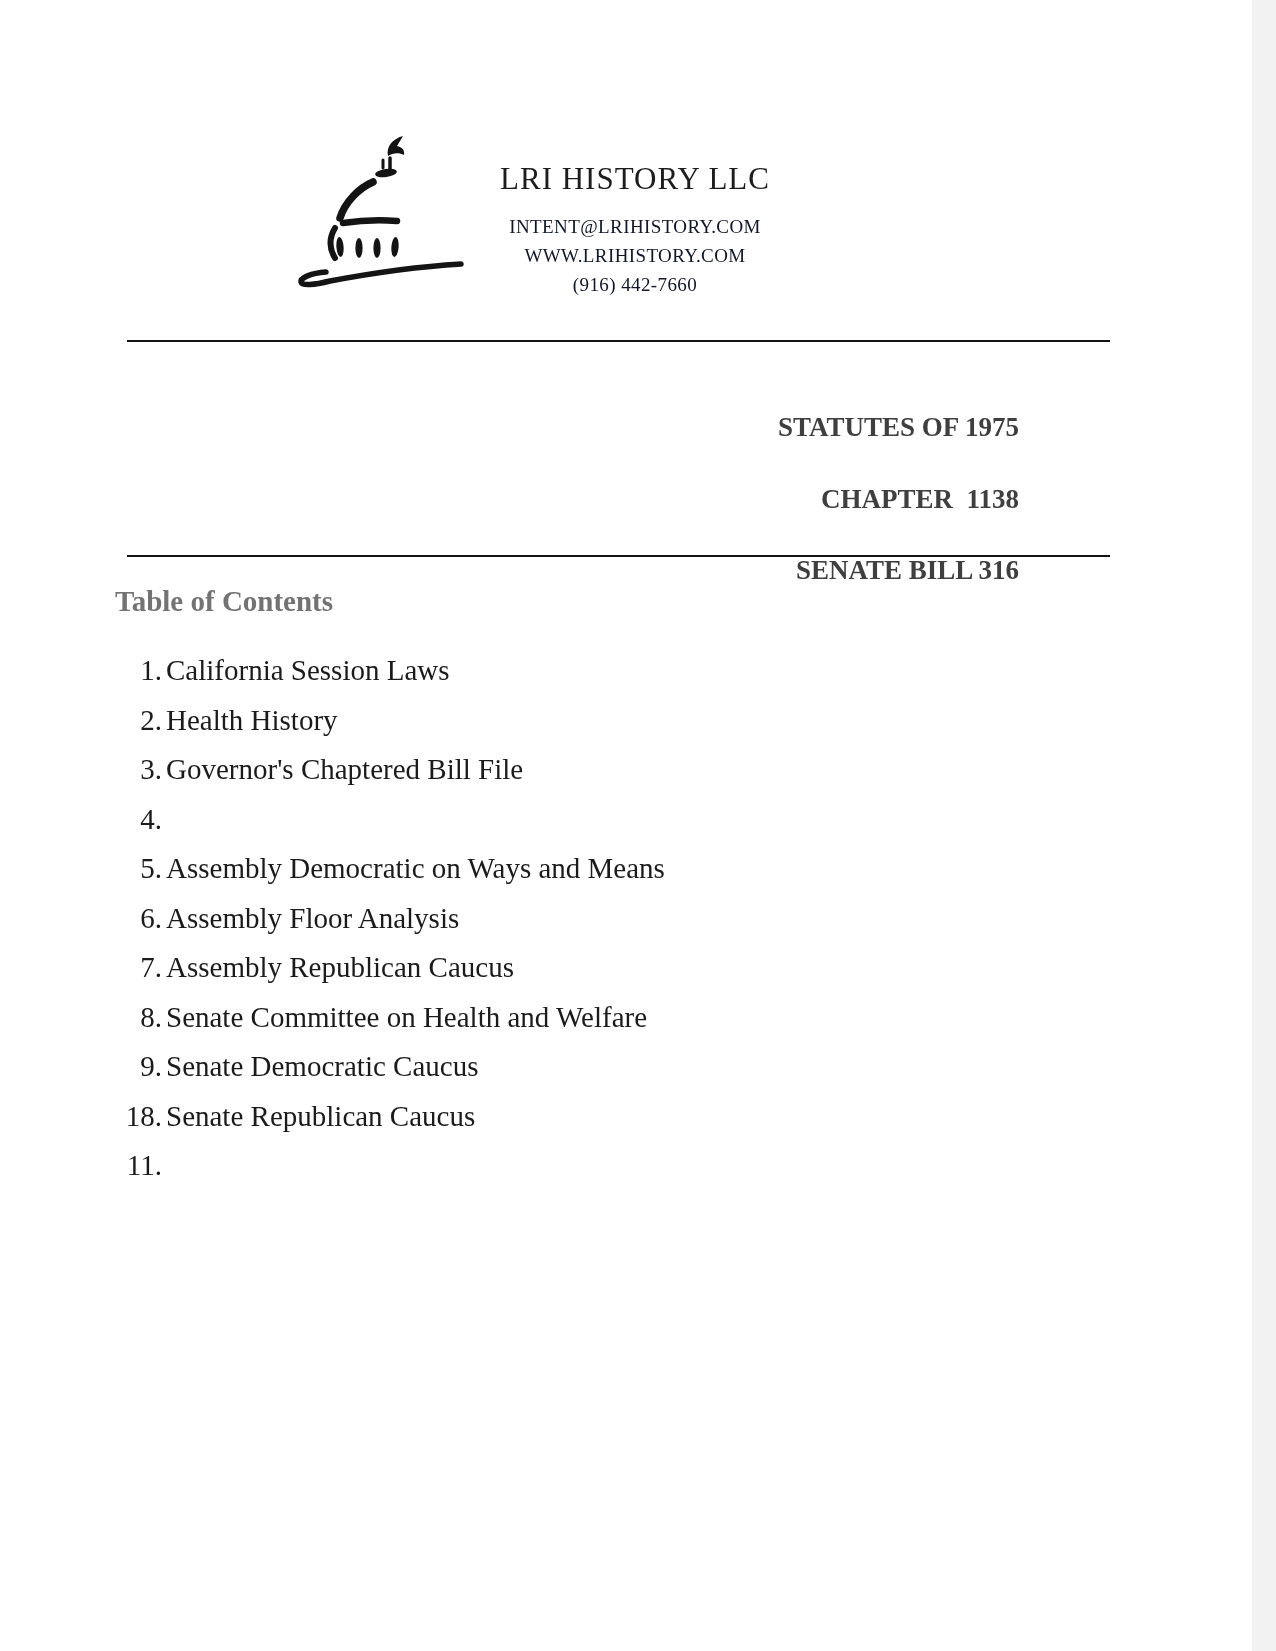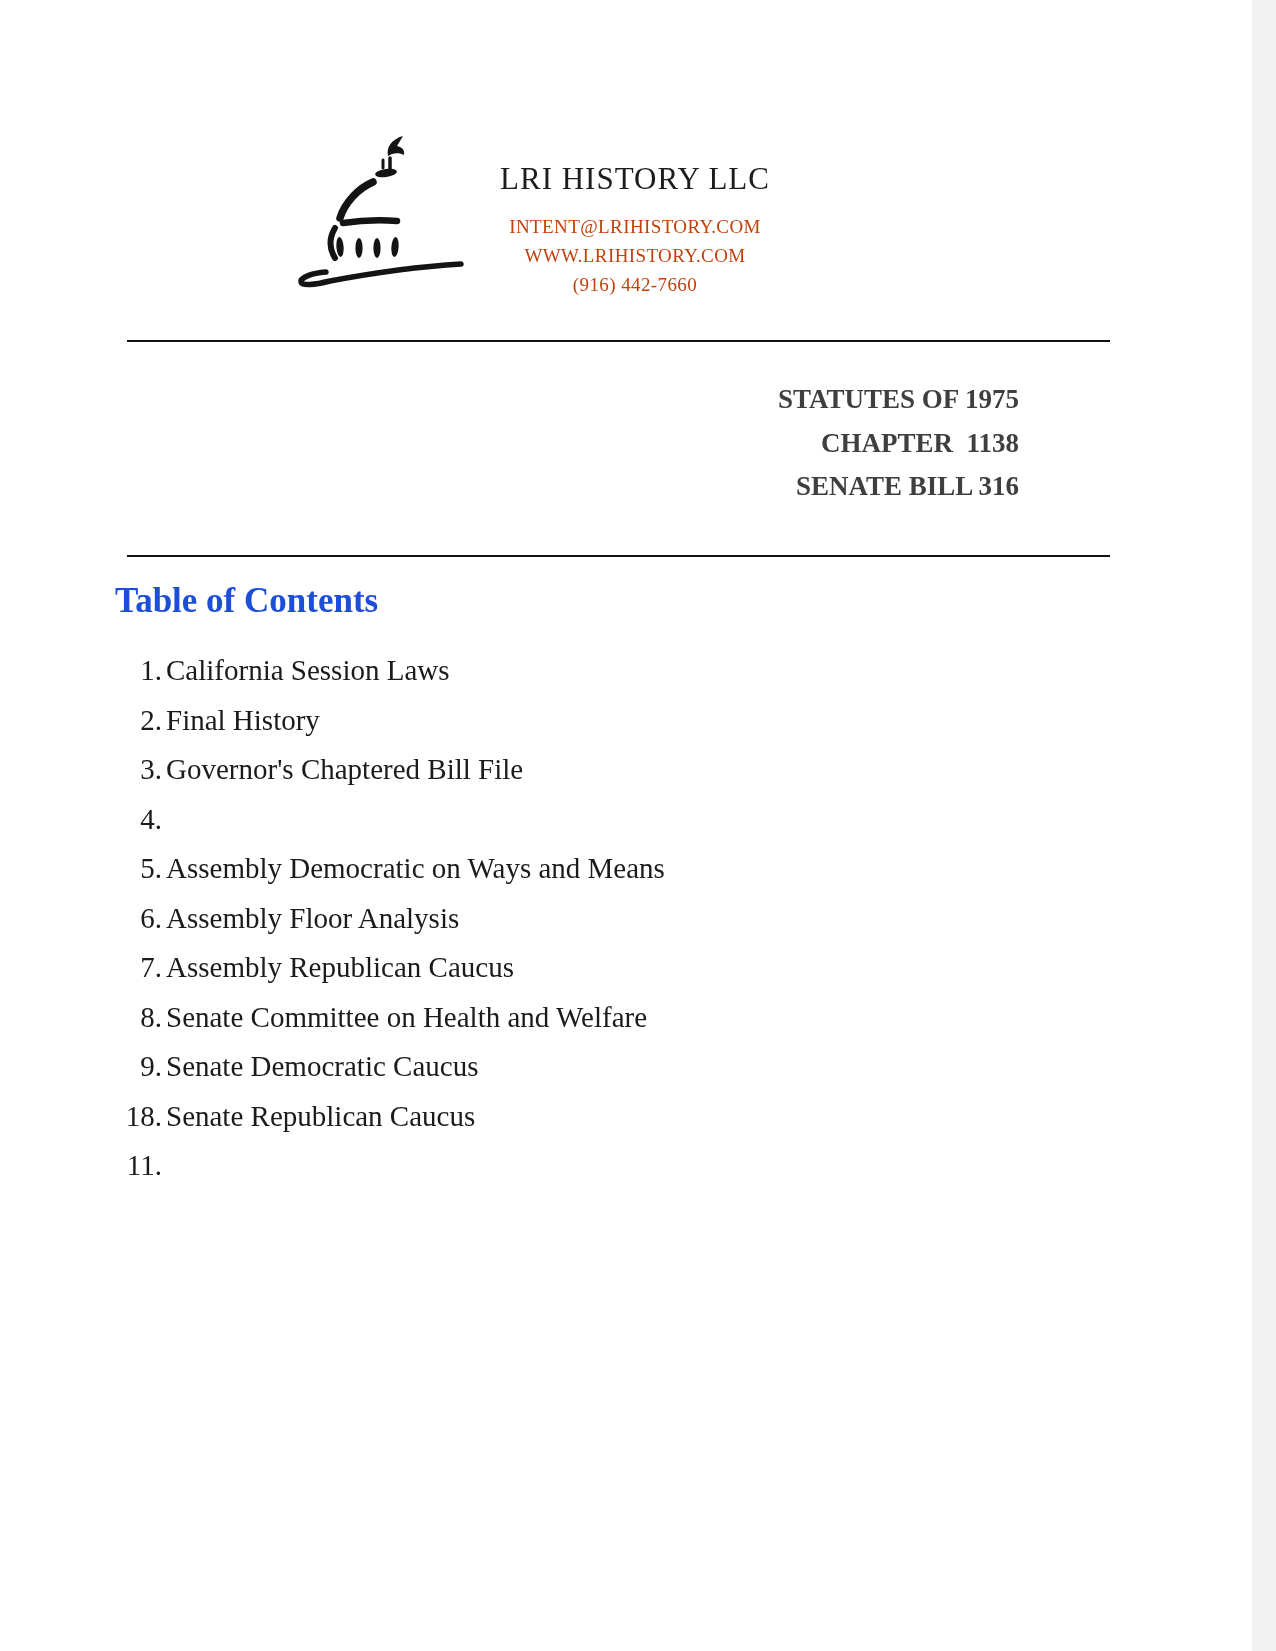--- a/index.html
+++ b/index.html
@@ -33,21 +33,21 @@
     line-height: 34px;
     letter-spacing: 1px;
     white-space: nowrap;
   }
   .contact { margin-top: 16px; }
   .contact div {
     font-size: 19px;
     line-height: 29px;
     letter-spacing: 0.4px;
     white-space: nowrap;
-    color: #c2410c;
+    color: #0f172a;
   }
 
   
   .rule {
     position: absolute;
     left: 127px;
     width: 983px; height: 2px;
     background: #131313;
   }
   .rule.top    { top: 340px; }
@@ -56,30 +56,30 @@
   
   .reference {
     position: absolute;
     right: 233px; top: 378px;
     text-align: right;
     color: #3f3f3f;
     font-weight: bold;
     font-size: 27px;
     line-height: 43.5px;
   }
-  .reference div { white-space: pre; }
+  .reference div { white-space: pre; margin-top: 28px; }
 
   
   .toc-heading {
     position: absolute;
     left: 115px; top: 584px;
-    font-size: 35px;
+    font-size: 29px;
     font-weight: bold;
     line-height: 34px;
-    color: #1d4ed8;
+    color: #737373;
     white-space: nowrap;
   }
   .toc-list {
     position: absolute;
     left: 115px; top: 646px;
     width: 900px;
     color: #1b1b1b;
   }
   .toc-row {
     display: flex;
@@ -146,21 +146,21 @@
 
   <div class="toc-heading">Table of Contents</div>
 
   <div class="toc-list">
     <div class="toc-row">
       <span class="toc-num">1.</span>
       <span class="toc-label">California Session Laws</span>
     </div>
     <div class="toc-row">
       <span class="toc-num">2.</span>
-      <span class="toc-label">Final History</span>
+      <span class="toc-label">Health History</span>
     </div>
     <div class="toc-row">
       <span class="toc-num">3.</span>
       <span class="toc-label">Governor's Chaptered Bill File</span>
     </div>
     <div class="toc-row">
       <span class="toc-num">4.</span>
     </div>
     <div class="toc-row">
       <span class="toc-num">5.</span>

